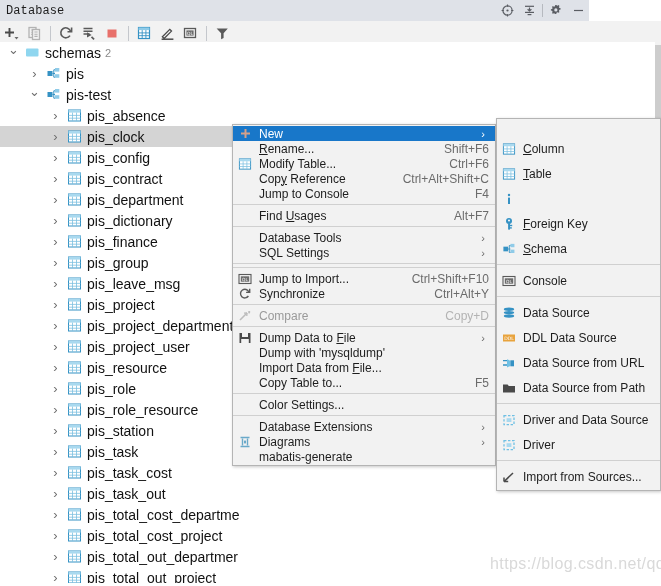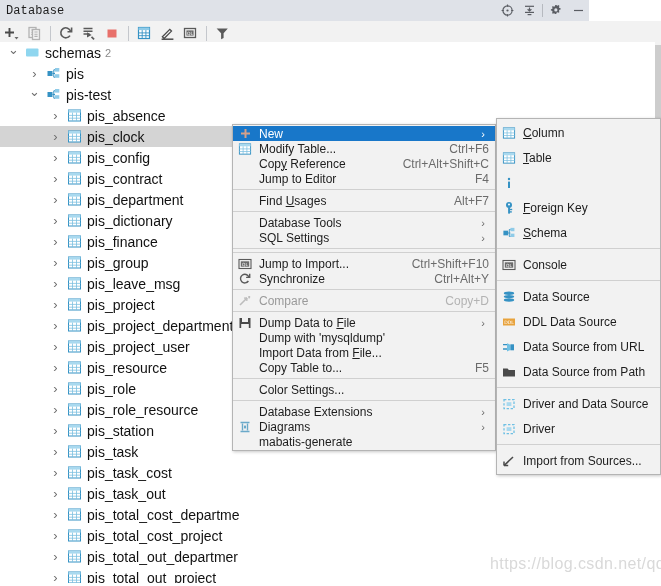--- a/index.html
+++ b/index.html
@@ -97,21 +97,21 @@
   .mi.disabled .mkey{color:#b3b3b3;}
   .msep{height:1px;background:#d0d0d0;margin:3px 0;}
   u{text-decoration:underline;}
 
   
   #submenu{
     position:absolute;left:496px;top:118px;width:165px;
     background:#f2f2f2;
     border:1px solid #b4b4b4;
     box-shadow:1px 1px 3px rgba(0,0,0,.22);
-    padding:1px 0 1px 0;
+    padding:17px 0 1px 0;
     box-sizing:border-box;
   }
   #submenu .mi{height:25px;}
 
   
   #watermark{
     position:absolute;left:490px;top:555px;
     font-size:16px;color:#d9d9d9;font-family:"Liberation Sans",sans-serif;
     letter-spacing:.4px;pointer-events:none;
   }
@@ -515,38 +515,43 @@
     <div class="mi selected">
       <span class="micon">
         <svg width="13" height="13" viewBox="0 0 13 13">
           <path d="M2 6.5h9M6.5 2v9" stroke="#d3a08a" stroke-width="2"></path>
         </svg>
       </span>
       <span class="mlabel">New</span>
       <span class="marrow">›</span>
     </div>
     <div class="mi">
+      <span class="micon"></span>
+      <span class="mlabel"><u>R</u>ename...</span>
+      <span class="mkey">Shift+F6</span>
+    </div>
+    <div class="mi">
       <span class="micon">
         <svg width="14" height="14" viewBox="0 0 15 15">
           <rect x="1.5" y="2" width="12" height="11" fill="#ffffff" stroke="#3592c4" stroke-width="1"></rect>
           <rect x="1.5" y="2" width="12" height="2.6" fill="#a9d9ef"></rect>
           <path d="M5.5 4.6v8.4M9.5 4.6v8.4M1.5 7.4h12M1.5 10.2h12" stroke="#7cc0e0" stroke-width=".8"></path>
         </svg>
       </span>
       <span class="mlabel">Modify Table...</span>
       <span class="mkey">Ctrl+F6</span>
     </div>
     <div class="mi">
       <span class="micon"></span>
       <span class="mlabel">Cop<u>y</u> Reference</span>
       <span class="mkey">Ctrl+Alt+Shift+C</span>
     </div>
     <div class="mi">
       <span class="micon"></span>
-      <span class="mlabel">Jump to Editor</span>
+      <span class="mlabel">Jump to Console</span>
       <span class="mkey">F4</span>
     </div>
     <div class="msep"></div>
     <div class="mi">
       <span class="micon"></span>
       <span class="mlabel">Find <u>U</u>sages</span>
       <span class="mkey">Alt+F7</span>
     </div>
     <div class="msep"></div>
     <div class="mi">

